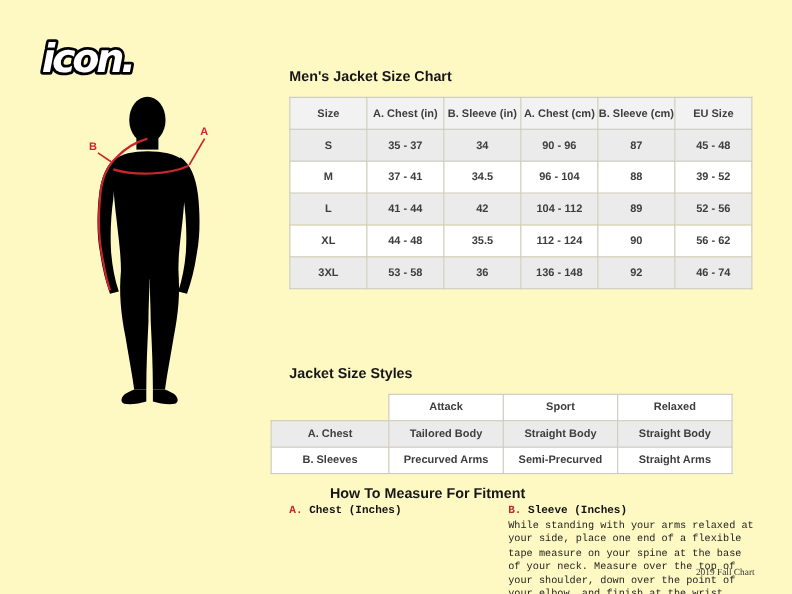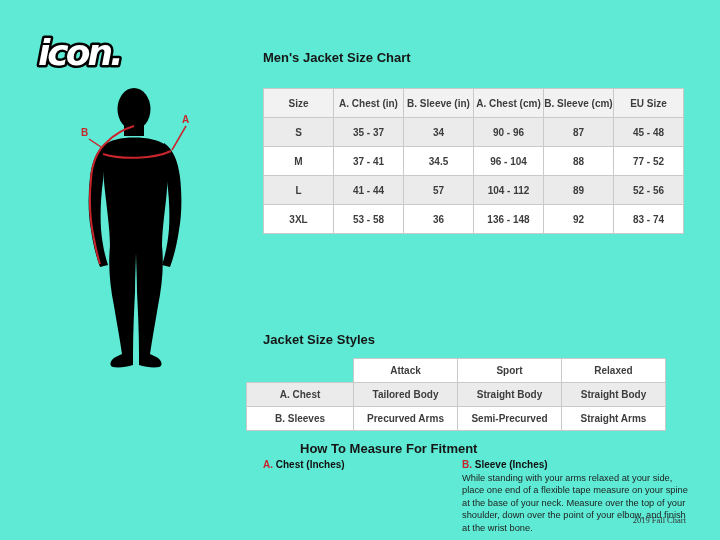--- a/index.html
+++ b/index.html
@@ -1,26 +1,26 @@
 <!DOCTYPE html>
 <html><head>
 <meta charset="utf-8">
 <style>
   * { margin:0; padding:0; box-sizing:border-box; }
   html,body { width:720px; height:540px; background:#fff; font-family:"Liberation Sans", sans-serif; }
-  #canvas { position:relative; width:720px; height:540px; background:#5eead4; overflow:hidden; }
+  #canvas { position:relative; width:720px; height:540px; background:#fef9c3; overflow:hidden; }
 
   .abs { position:absolute; }
 
   
   #logo { left:36px; top:26px; width:125px; height:50px; }
 
   
   .section-title { font-size:13px; font-weight:bold; color:#161616; letter-spacing:0; }
-  #size-chart-title  { left:263px; top:50px; }
+  #size-chart-title  { left:263px; top:62px; }
   #style-chart-title { left:263px; top:332px; }
   #measure-title     { left:263px; top:441px;padding-left:37px; }
 
   
   .tbl-host { }
   #size-table-host  { left:263px; top:88px;  width:421px; }
   #style-table-host { left:246px; top:358px; width:420px; }
   table { border-collapse:collapse; width:100%; table-layout:fixed; }
   th, td {
     border:1px solid #c9c9c9; text-align:center; vertical-align:middle;
@@ -30,21 +30,21 @@
   .size-table th { height:29px; background:#f2f2f2; }
   .size-table td { height:29px; background:#fff; }
   .size-table tbody tr:nth-child(odd) td { background:#ebebeb; }
   .style-table th { height:24px; background:#fff; }
   .style-table td { height:24px; background:#fff; }
   .style-table tbody tr:nth-child(odd) td { background:#ebebeb; }
   .style-table th.blank { border:none; background:transparent; }
   .style-table th:first-child, .style-table td:first-child { width:107px; }
 
   
-  .measure-col { font-size:9.3px; color:#1e1e1e; }
+  .measure-col { font-size:9.3px; color:#1e1e1e;font-family:Liberation Mono, monospace; }
   #measure-a { left:263px; top:459px; width:200px; }
   #measure-b { left:462px; top:459px; width:228px; }
   .measure-head { font-size:10px; font-weight:bold; color:#111; margin-bottom:2px; }
   .red { color:#c9252c; }
   .measure-text { line-height:1.34; }
 
   
   #disclaimer { left:35px; top:488px; width:238px; font-size:8px; line-height:1.45; color:#333; }
   #edition { right:34px; top:515px; font-size:8.5px; color:#333;font-family:Liberation Serif, serif; }
 
@@ -107,37 +107,45 @@
             <td>90 - 96</td>
             <td>87</td>
             <td>45 - 48</td>
           </tr>
           <tr>
             <td>M</td>
             <td>37 - 41</td>
             <td>34.5</td>
             <td>96 - 104</td>
             <td>88</td>
-            <td>77 - 52</td>
+            <td>39 - 52</td>
           </tr>
           <tr>
             <td>L</td>
             <td>41 - 44</td>
-            <td>57</td>
+            <td>42</td>
             <td>104 - 112</td>
             <td>89</td>
             <td>52 - 56</td>
+          </tr>
+          <tr>
+            <td>XL</td>
+            <td>44 - 48</td>
+            <td>35.5</td>
+            <td>112 - 124</td>
+            <td>90</td>
+            <td>56 - 62</td>
           </tr>
           <tr>
             <td>3XL</td>
             <td>53 - 58</td>
             <td>36</td>
             <td>136 - 148</td>
             <td>92</td>
-            <td>83 - 74</td>
+            <td>46 - 74</td>
           </tr>
         </tbody>
       </table>
     </div>
 
   <div id="style-chart-title" class="abs section-title">Jacket Size Styles</div>
   <div id="style-table-host" class="abs tbl-host">
       <table class="style-table">
         <thead>
           <tr>

